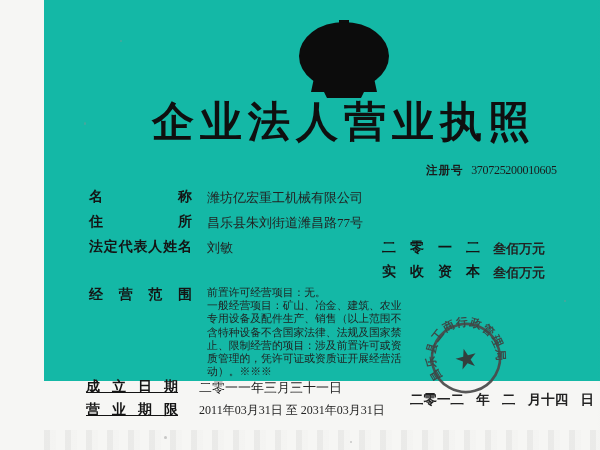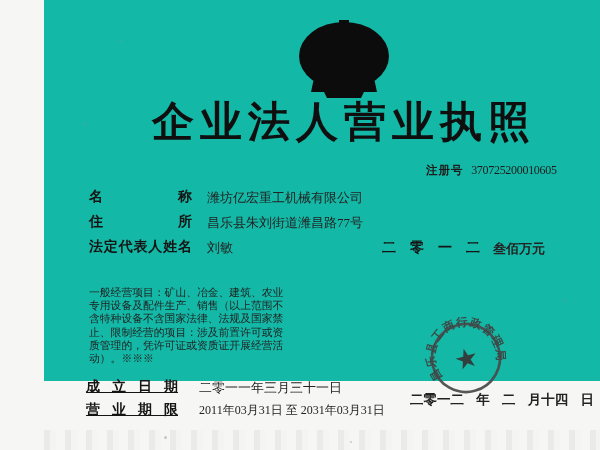--- a/index.html
+++ b/index.html
@@ -126,23 +126,29 @@
     <span class="lbl w-main">法定代表人姓名</span>
     <span class="val">刘敏</span>
   </div>
 
 
   <div class="row" id="row-regcap">
     <span class="lbl w-cap">二零一二</span>
     <span class="val bold">叁佰万元</span>
   </div>
 
+  <div class="row" id="row-paidcap">
+    <span class="lbl w-cap">实收资本</span>
+    <span class="val bold">叁佰万元</span>
+  </div>
 
   <div class="row" id="row-scope">
+    <span class="lbl w-main">经营范围</span>
     <span class="scope-text">
+      <p>前置许可经营项目：无。</p>
       <p>一般经营项目：矿山、冶金、建筑、农业专用设备及配件生产、销售（以上范围不含特种设备不含国家法律、法规及国家禁止、限制经营的项目：涉及前置许可或资质管理的，凭许可证或资质证开展经营活动）。※※※</p>
     </span>
   </div>
 
   <div class="row" id="row-establish">
     <span class="lbl w-date">成立日期</span>
     <span class="val">二零一一年三月三十一日</span>
   </div>
 
   <div class="row" id="row-term">

